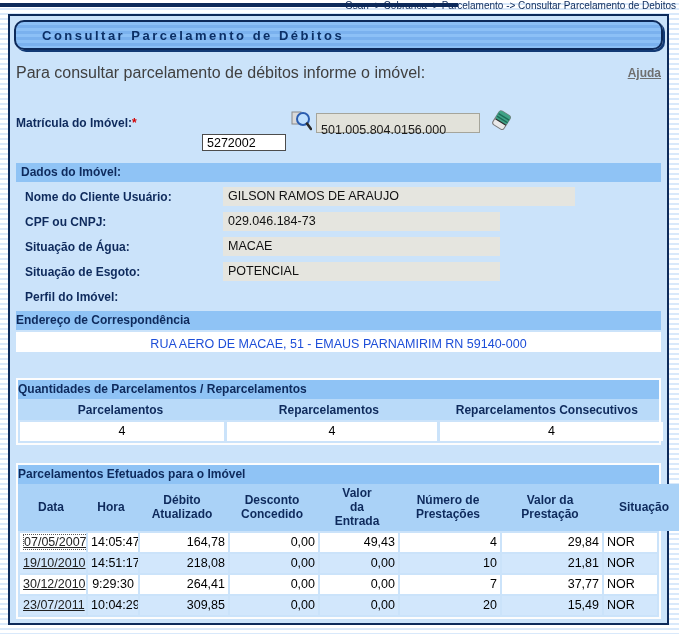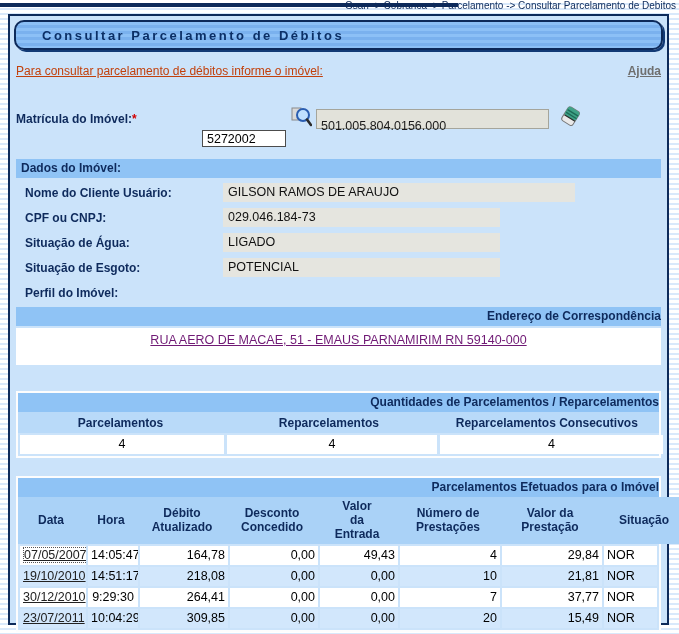--- a/index.html
+++ b/index.html
@@ -23,53 +23,53 @@
     margin: 4px; height: 30px;
     border: 2px solid #0d2a5a; border-radius: 10px;
     background: repeating-linear-gradient(#8cc0f6 0 3px, #7ab1ee 3px 6px);
     box-shadow: 2px 2px 0 #123a75;
     display: flex; align-items: center;
     padding-left: 26px;
     font-size: 13px; font-weight: bold; letter-spacing: 2.5px; color: #0b2f66;
   }
   .content { padding: 0 4px; }
   .intro-row { margin-top: 14px; display: flex; justify-content: space-between; align-items: center; padding: 0 2px; }
-  .intro-text { font-size: 12px; color: #c2410c; text-decoration: underline; }
+  .intro-text { font-size: 16px; color: #404040; }
   .help-link { font-size: 12px; font-weight: bold; color: #6f6f6f; text-decoration: underline; cursor: pointer; }
   .matricula-row { margin-top: 12px; display: flex; align-items: center; padding: 0 2px; }
   .field-label { font-size: 12px; font-weight: bold; color: #0e2a5c; }
   .req { color: #d40000; font-weight: bold; }
   .matricula-row .field-label { width: 186px; }
   .matricula-input {
     width: 84px; height: 17px; border: 1px solid #4c4c4c; background: #fff;
     font-family: "Liberation Sans", sans-serif; font-size: 12.5px; padding: 1px 4px; color: #000; margin-top: 40px;
   }
   .icon-btn { background: none; border: none; cursor: pointer; padding: 0; margin-left: 5px; display: inline-flex; align-items: center; }
   .inscricao-field {
-    margin-left: 4px; width: 233px; height: 20px; line-height: 18px;
+    margin-left: 4px; width: 164px; height: 20px; line-height: 18px;
     background: #e2e2da; border: 1px solid #a5a59b; font-size: 12.5px; padding: 7px 4px; color: #1a1a1a;
   }
   .eraser-wrap { margin-left: 10px; }
 
   .section { margin: 12px 2px 0 2px; }
   .sec-header {
     background: #8fc3f5; height: 19px; line-height: 19px;
     font-size: 12px; font-weight: bold; color: #0e2a5c; padding-left: 5px;
   }
-  .sec-header.center { text-align: right; padding-left: 0; }
+  .sec-header.center { text-align: left; padding-left: 0; }
   .drow { display: flex; align-items: center; margin: 4px 4px; height: 21px; padding-left: 5px; }
   .drow .dlabel { width: 198px; }
   .dvalue {
     background: #e5e5df; height: 19px; line-height: 19px;
     font-size: 12.5px; padding: 0 5px; color: #111; width: 277px;
   }
   .dvalue.wide { width: 352px; }
   .addr-row {
-    background: #ffffff; height: 37px; line-height: 24px; text-align: center;
-    font-size: 12.5px; color: #701a75; margin-top: 2px; text-decoration: underline;
+    background: #ffffff; height: 20px; line-height: 24px; text-align: center;
+    font-size: 12.5px; color: #1d4ed8; margin-top: 2px;
   }
 
   .tbl { border: 2px solid #fdfdfd; margin: 0 2px; }
   .tbl-quant { margin-top: 26px; }
   .tbl-parc { margin-top: 18px; }
   .qcols { display: grid; grid-template-columns: 32% 33% 35%; background: #b9daf9; }
   .qcol-h { text-align: center; font-size: 12px; font-weight: bold; color: #0e2a5c; padding: 4px 0 3px 0; }
   .qvals { display: grid; grid-template-columns: 32% 33% 35%; gap: 3px; background: #cbe3fa; padding: 2px; }
   .qval { background: #fff; text-align: center; font-size: 12.5px; height: 19px; line-height: 19px; }
 
@@ -142,21 +142,21 @@
       <div class="drow">
         <span class="field-label dlabel">Nome do Cliente Usuário:</span>
         <div class="dvalue wide">GILSON RAMOS DE ARAUJO</div>
       </div>
       <div class="drow">
         <span class="field-label dlabel">CPF ou CNPJ:</span>
         <div class="dvalue">029.046.184-73</div>
       </div>
       <div class="drow">
         <span class="field-label dlabel">Situação de Água:</span>
-        <div class="dvalue">LIGADO</div>
+        <div class="dvalue">MACAE</div>
       </div>
       <div class="drow">
         <span class="field-label dlabel">Situação de Esgoto:</span>
         <div class="dvalue">POTENCIAL</div>
       </div>
       <div class="drow">
         <span class="field-label dlabel">Perfil do Imóvel:</span>
       </div>
 
       <div class="sec-header center">Endereço de Correspondência</div>

